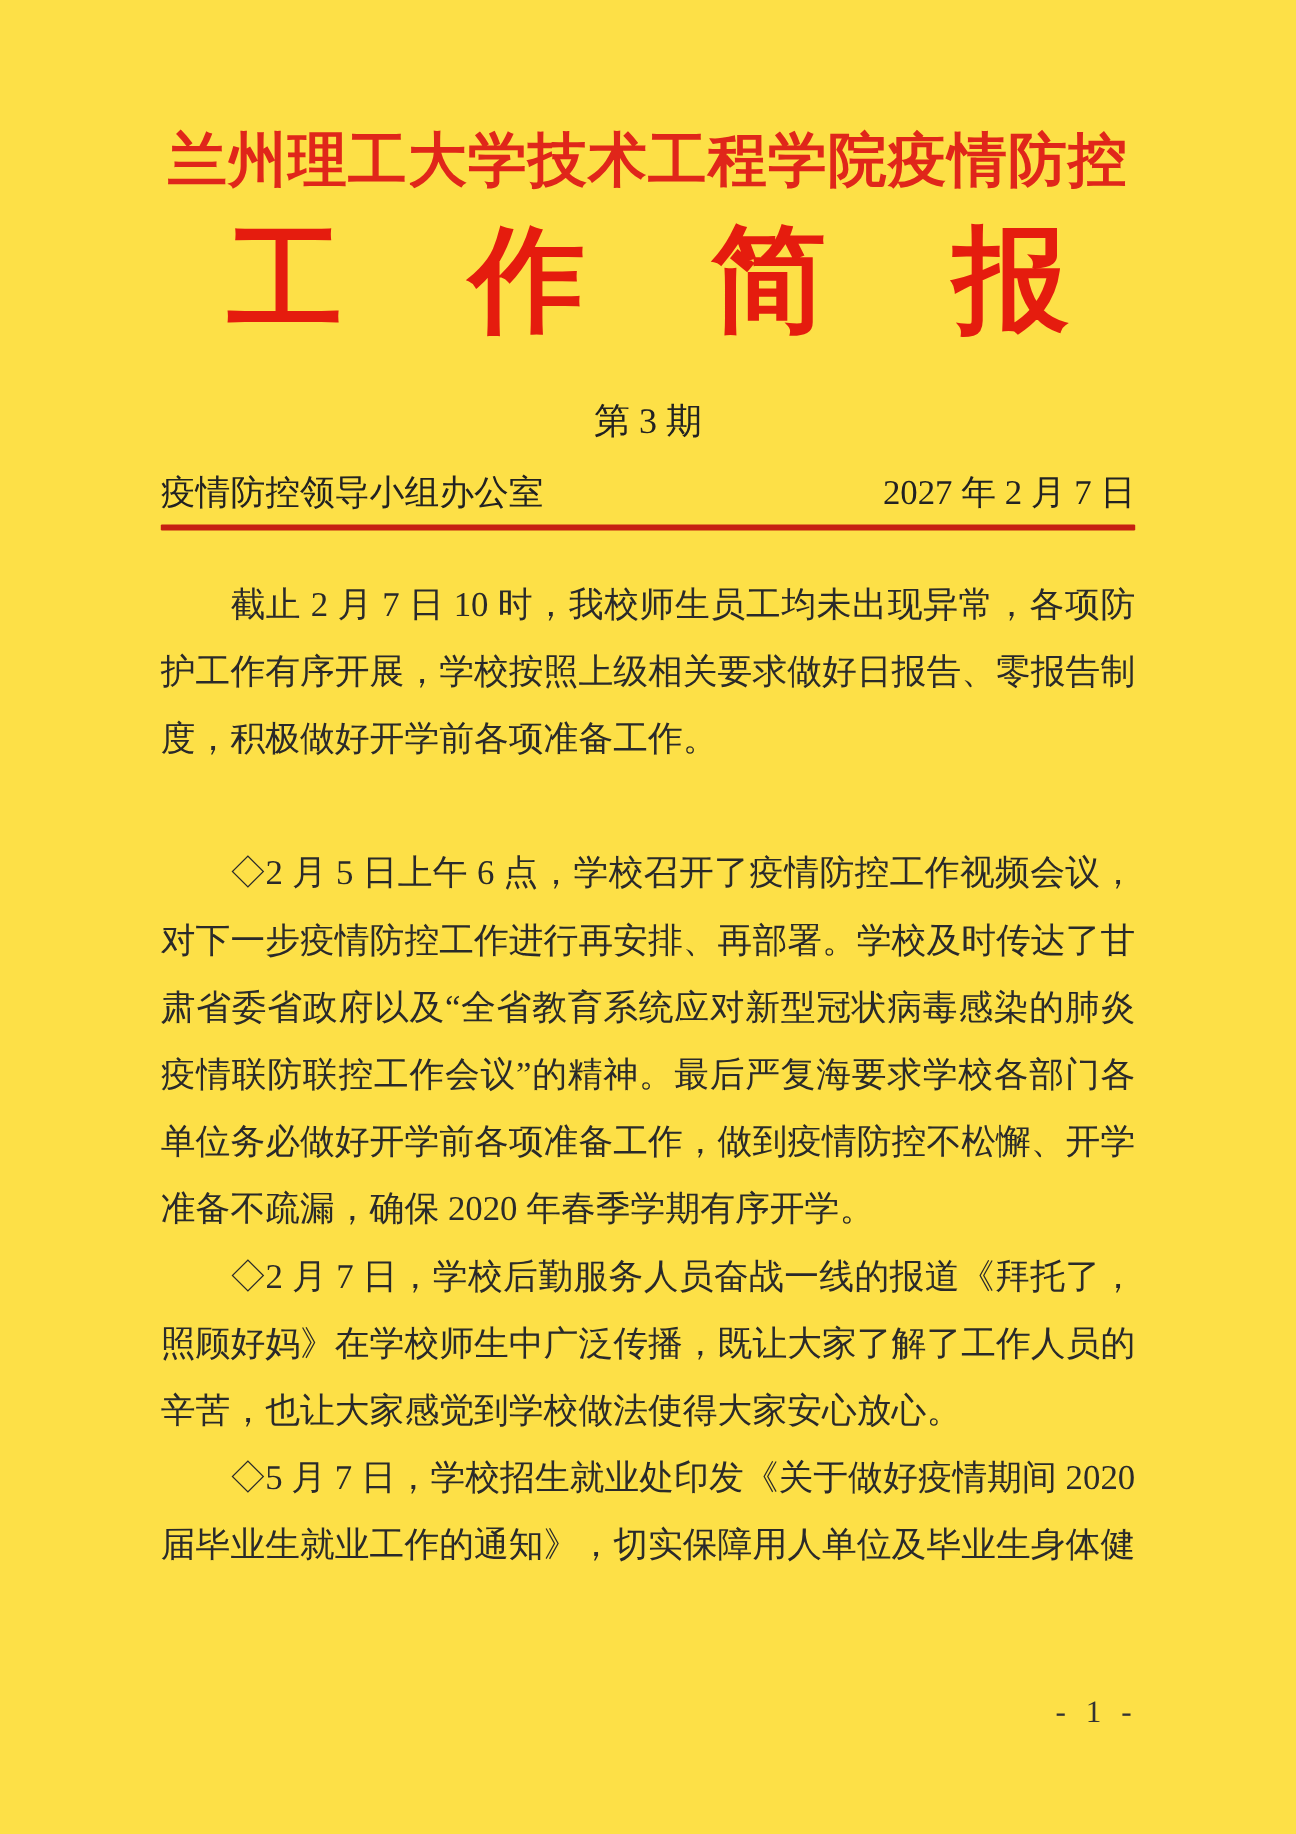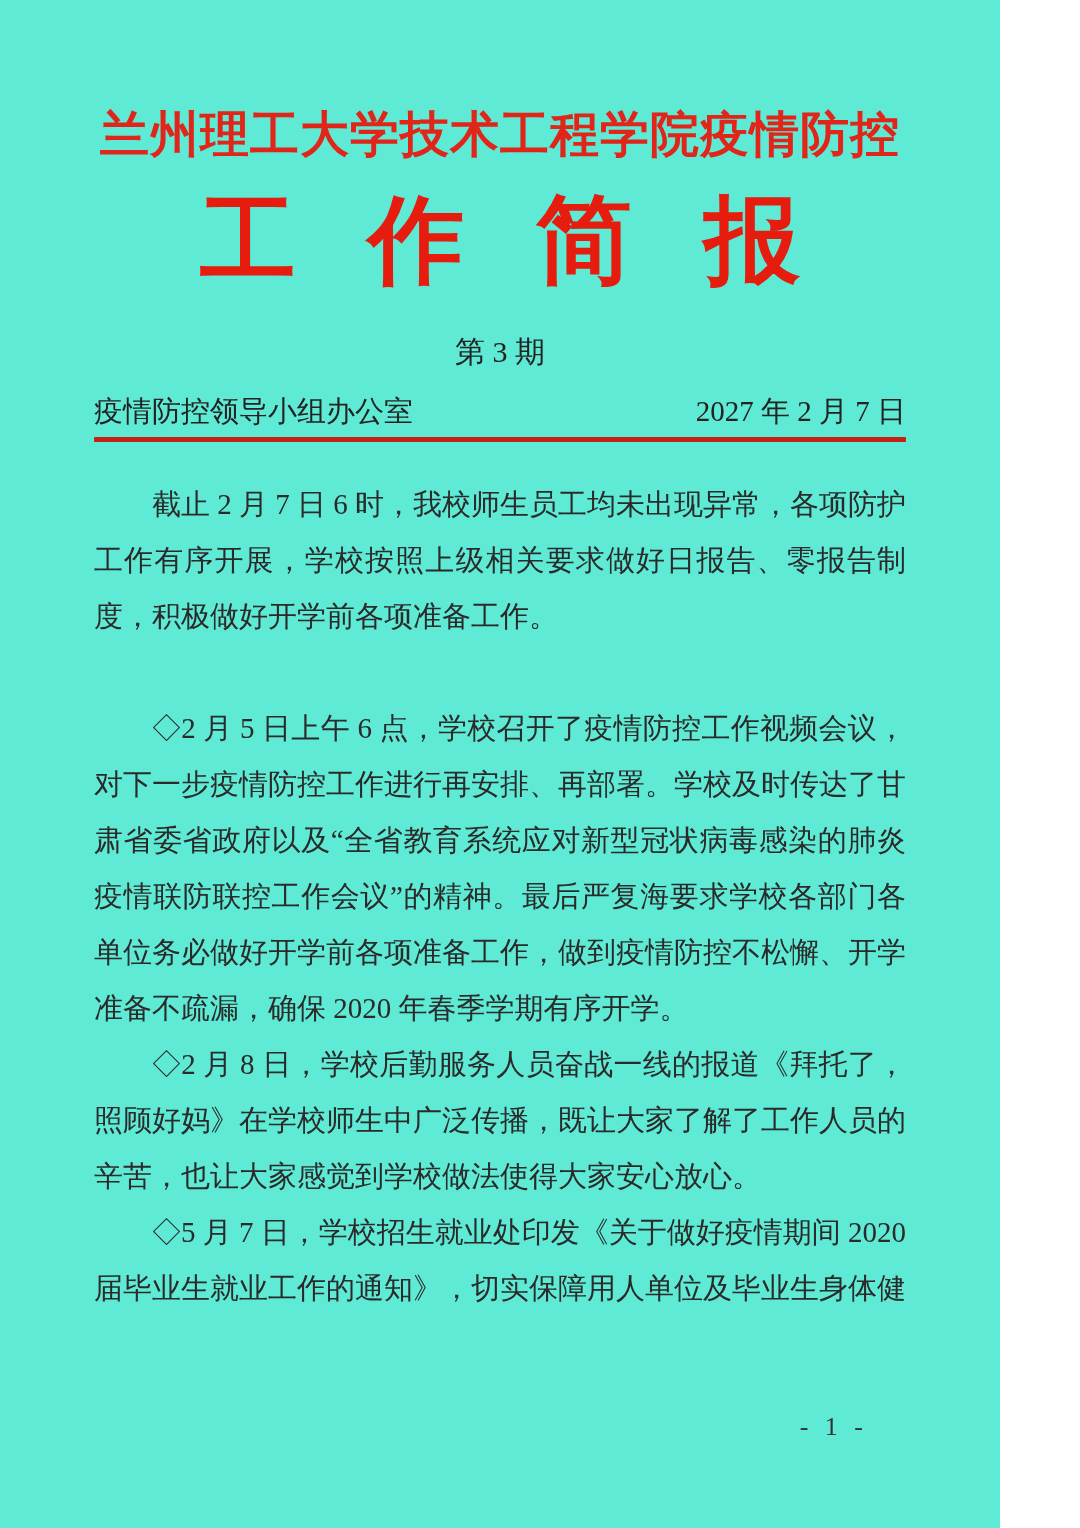--- a/index.html
+++ b/index.html
@@ -2,44 +2,44 @@
 <html><head>
 <meta charset="utf-8">
 <style>
   html, body {
     margin: 0;
     padding: 0;
     background: #ffffff;
   }
   .page {
     position: relative;
-    width: 1000px;
+    width: 1080px;
     height: 1528px;
-    background: #5eead4;
+    background: #fde047;
     overflow: hidden;
     font-family: "Liberation Serif", serif;
   }
   .doc {
     width: 812px;
     margin: 0 auto;
   }
   .org-title {
     margin-top: 104px;
     font-family: "Liberation Sans", sans-serif;
     font-weight: 700;
     font-size: 49px;
     line-height: 1.25;
     letter-spacing: 1px;
     text-align: center;
     color: #e0261a;
     white-space: nowrap;
   }
   .main-title {
     margin-top: 18px;
-    font-family: Liberation Serif, serif;
+    font-family: Liberation Mono, monospace;
     font-weight: 700;
     font-size: 96px;
     line-height: 1.2;
     text-align: center;
     color: #e51c0e;
     word-spacing: 48px;
     white-space: nowrap;
   }
   .issue {
     margin-top: 34px;
@@ -99,22 +99,22 @@
     <div class="issue">第 3 期</div>
 
     <div class="meta-row">
       <span>疫情防控领导小组办公室</span>
       <span>2027 年 2 月 7 日</span>
     </div>
 
     <div class="red-rule"></div>
 
     <div class="body-text">
-      <p class="gap-after">截止 2 月 7 日 6 时，我校师生员工均未出现异常，各项防护工作有序开展，学校按照上级相关要求做好日报告、零报告制度，积极做好开学前各项准备工作。</p>
+      <p class="gap-after">截止 2 月 7 日 10 时，我校师生员工均未出现异常，各项防护工作有序开展，学校按照上级相关要求做好日报告、零报告制度，积极做好开学前各项准备工作。</p>
       <p>◇2 月 5 日上午 6 点，学校召开了疫情防控工作视频会议，对下一步疫情防控工作进行再安排、再部署。学校及时传达了甘肃省委省政府以及“全省教育系统应对新型冠状病毒感染的肺炎疫情联防联控工作会议”的精神。最后严复海要求学校各部门各单位务必做好开学前各项准备工作，做到疫情防控不松懈、开学准备不疏漏，确保 2020 年春季学期有序开学。</p>
-      <p>◇2 月 8 日，学校后勤服务人员奋战一线的报道《拜托了，照顾好妈》在学校师生中广泛传播，既让大家了解了工作人员的辛苦，也让大家感觉到学校做法使得大家安心放心。</p>
+      <p>◇2 月 7 日，学校后勤服务人员奋战一线的报道《拜托了，照顾好妈》在学校师生中广泛传播，既让大家了解了工作人员的辛苦，也让大家感觉到学校做法使得大家安心放心。</p>
       <p>◇5 月 7 日，学校招生就业处印发《关于做好疫情期间 2020 届毕业生就业工作的通知》，切实保障用人单位及毕业生身体健</p>
     </div>
 
   </div>
 
   <div class="page-number">- 1 -</div>
 </div>
 
 </body></html>

